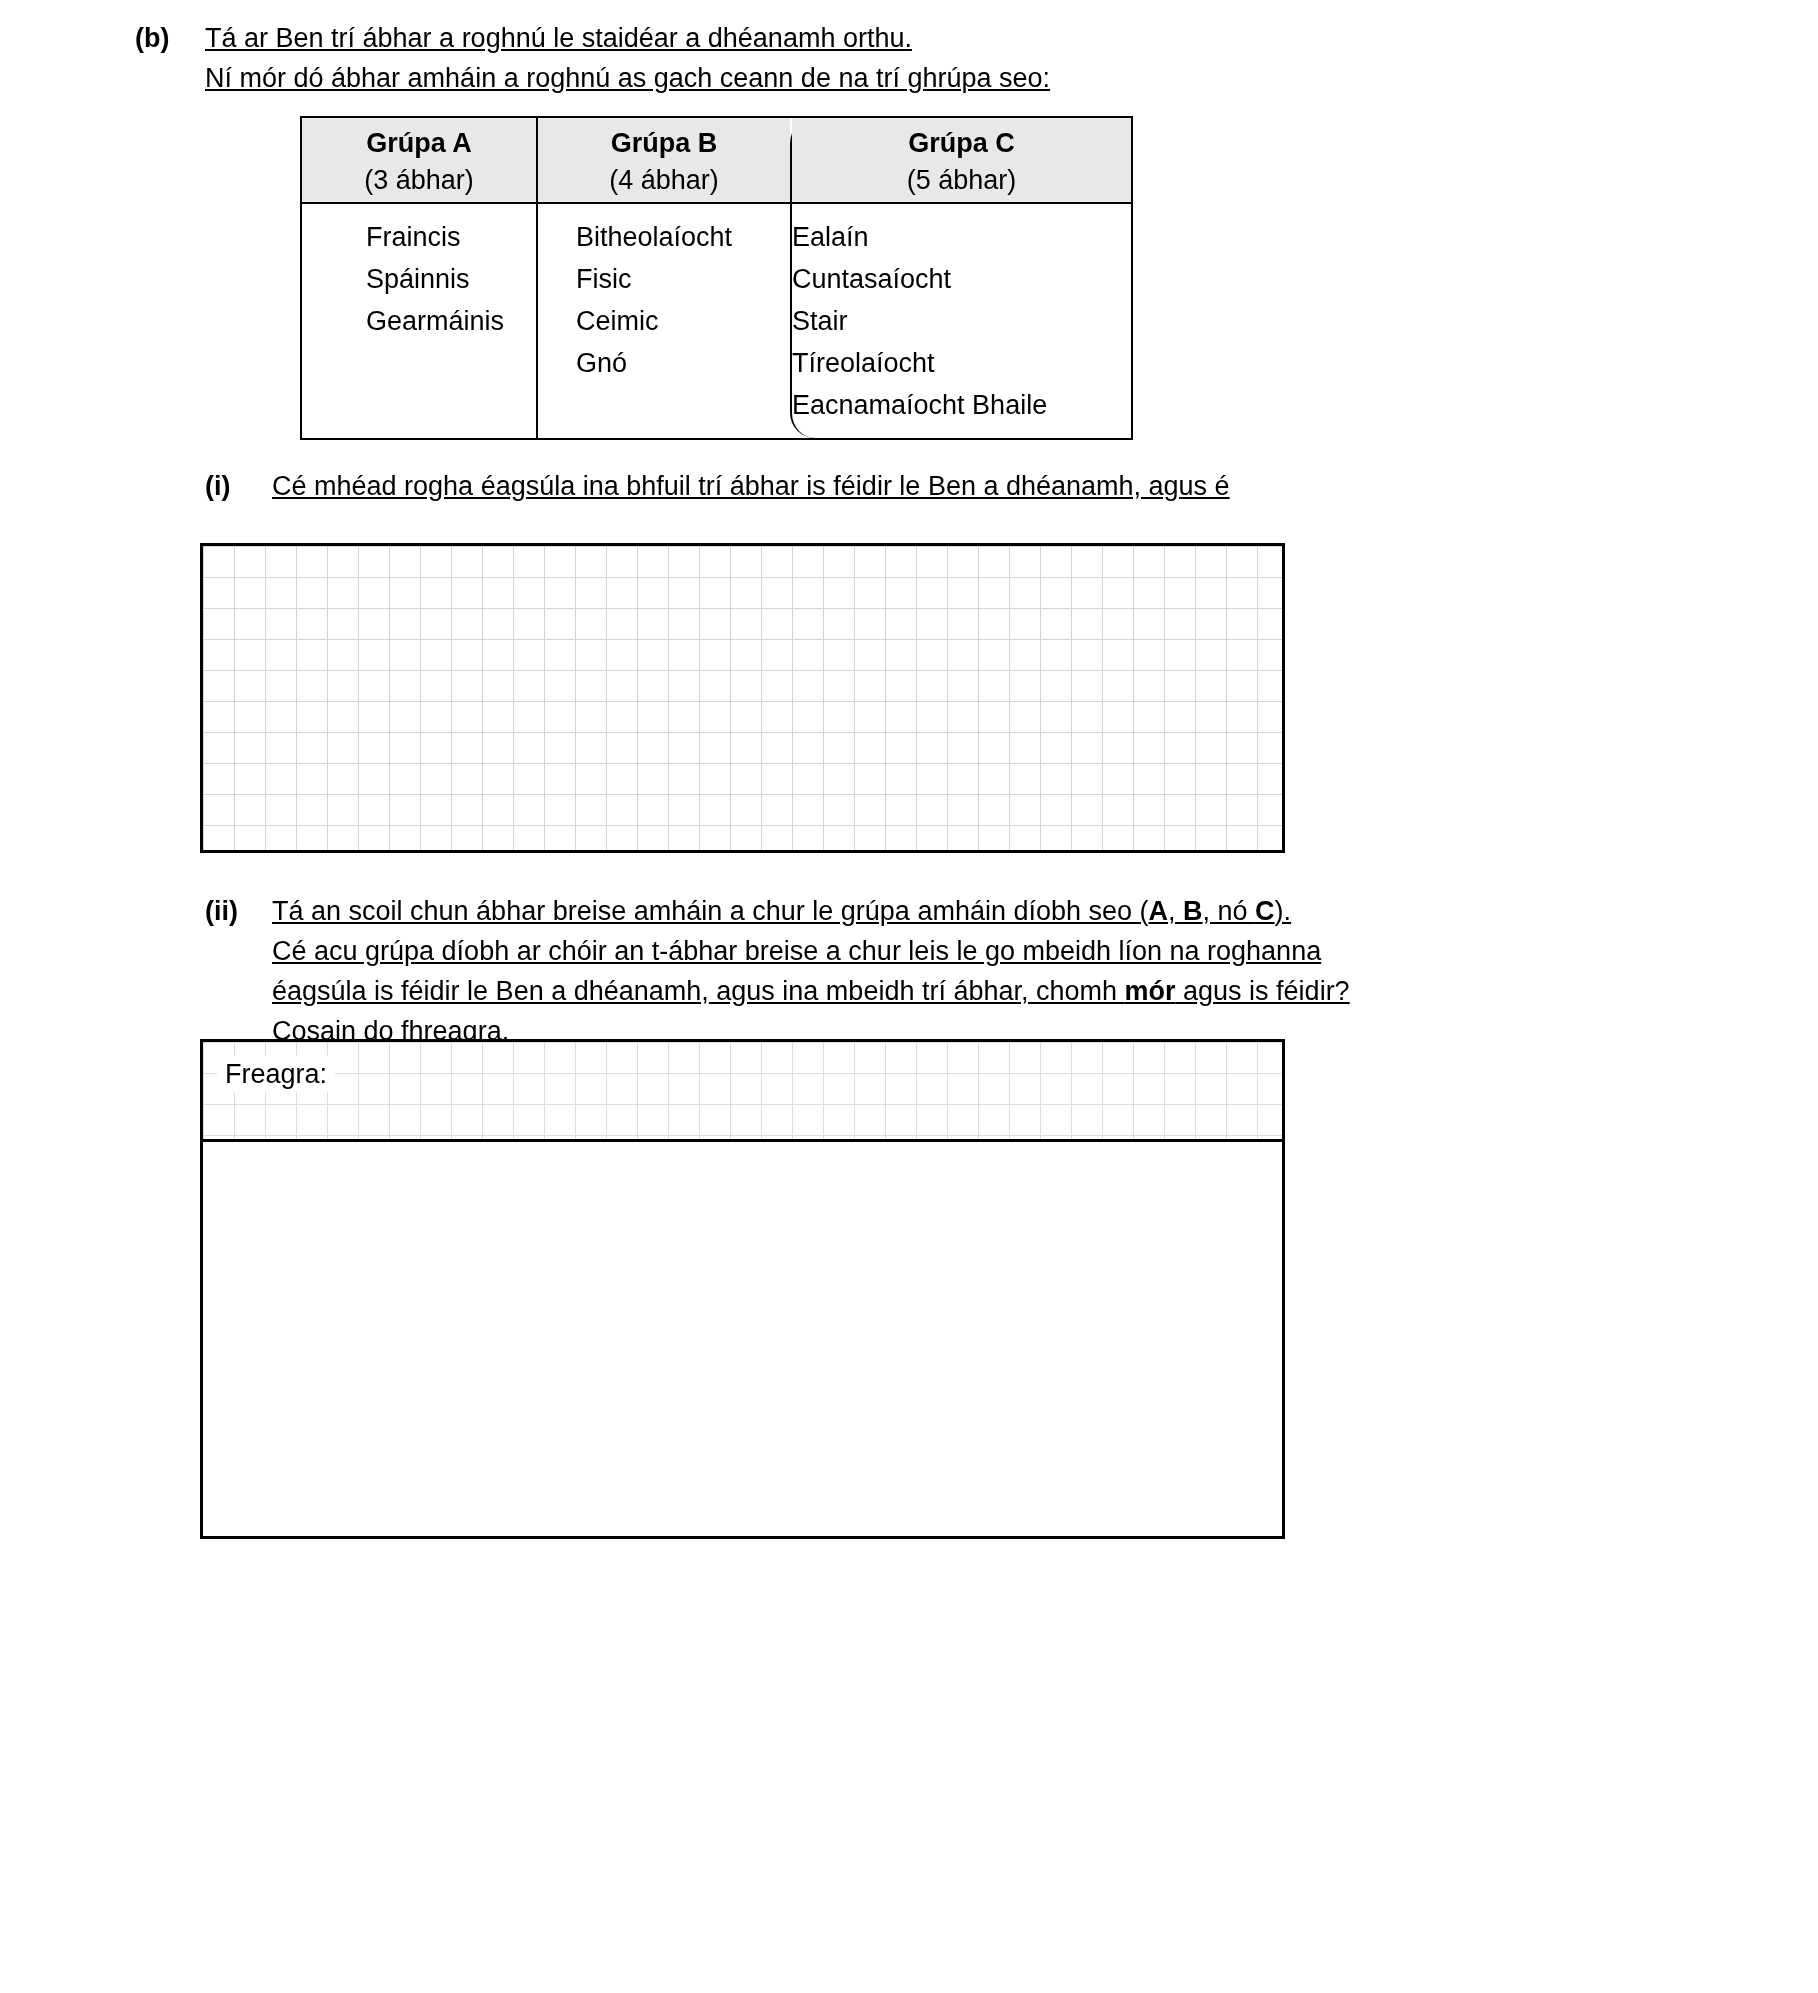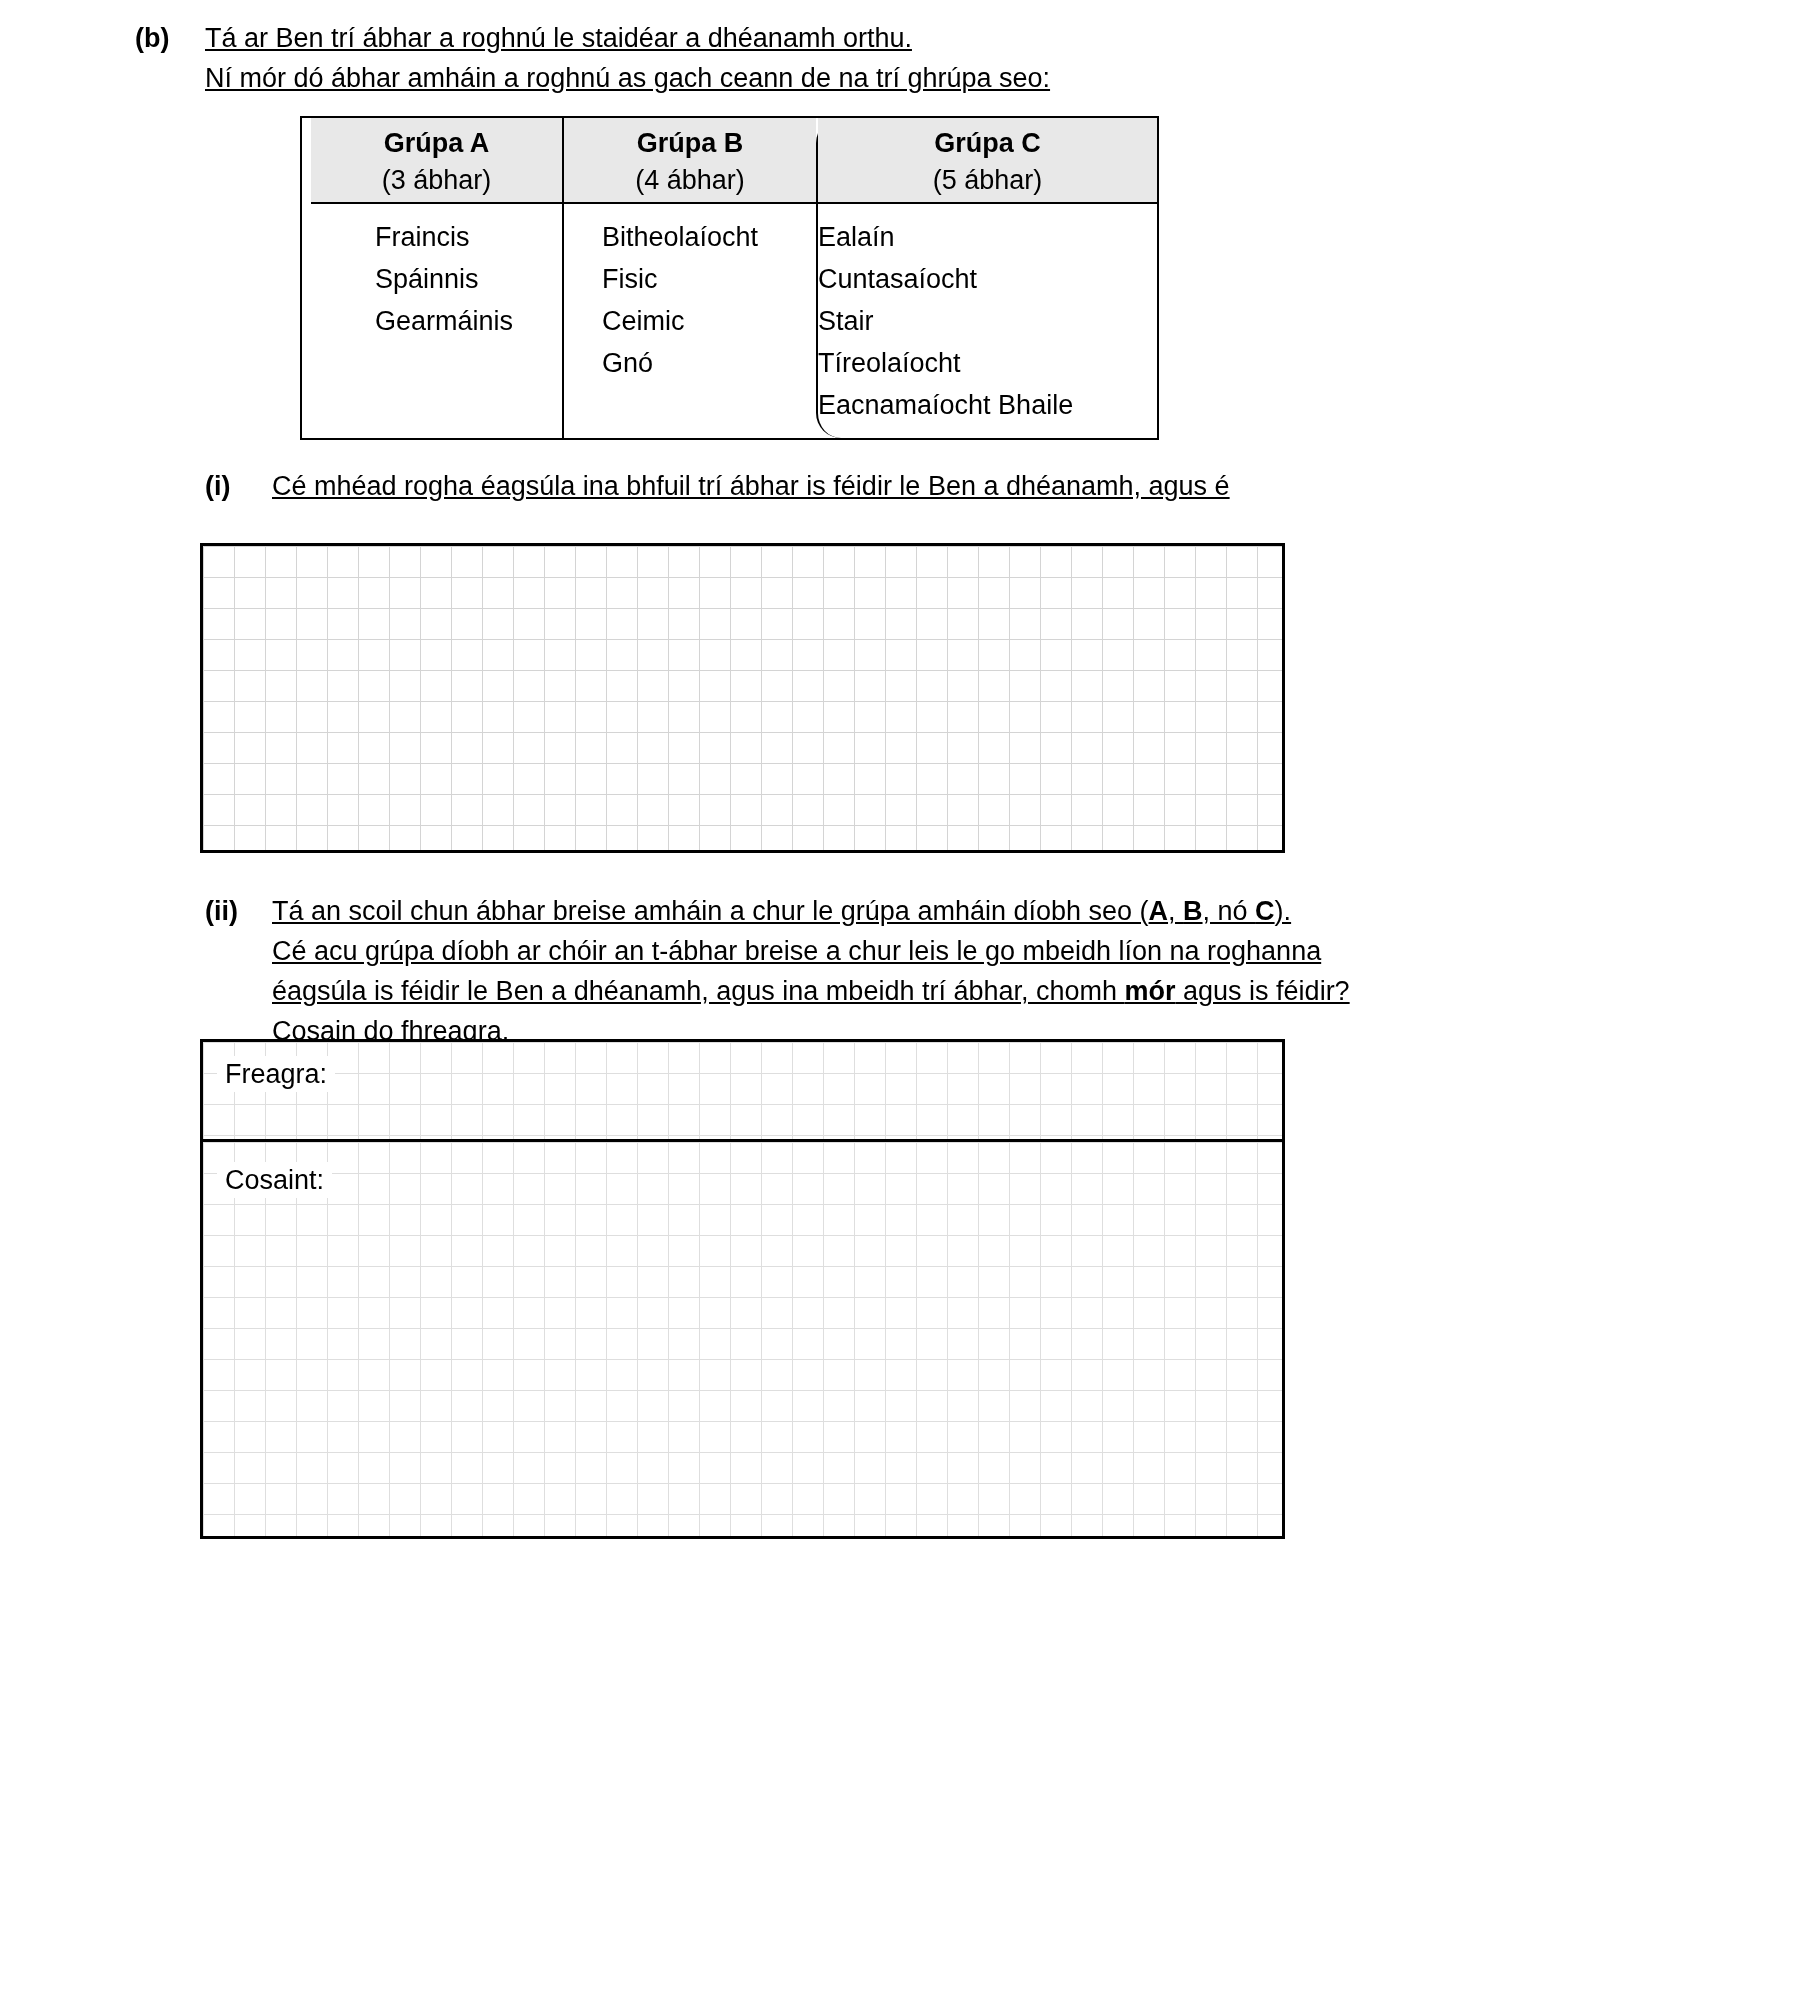--- a/index.html
+++ b/index.html
@@ -34,21 +34,21 @@
   
   .groups-table {
     position: absolute;
     left: 300px; top: 116px;
     display: flex;
     border: 2px solid var(--border-color, #000);
     background: #ffffff;
   }
   .gcol { background: #ffffff; }
   .gcol + .gcol { border-left: 2px solid var(--border-color, #000); }
-  .col-a { width: 260px; padding-left: 9px; }
+  .col-a { width: 234px; }
   .col-b { width: 254px; }
   .col-c { width: 341px; border-radius: 25px; }
   .ghead {
     height: 86px;
     background: var(--table-header-bg, #e8e8e8);
     border-bottom: 2px solid var(--border-color, #000);
     text-align: center;
     padding-top: 6px;
   }
   .gtitle { font-weight: bold; line-height: 38px; }
@@ -166,18 +166,15 @@
       <div class="line">Cé acu grúpa díobh ar chóir an t-ábhar breise a chur leis le go mbeidh líon na roghanna</div>
       <div class="line"><span>éagsúla is féidir le Ben a dhéanamh, agus ina mbeidh trí ábhar, chomh </span><b>mór</b><span> agus is féidir?</span></div>
       <div class="line">Cosain do fhreagra.</div>
     </div>
   </div>
 
   <div class="answer-box">
     <div class="asection freagra-section">
       <span class="box-label">Freagra:</span>
     </div>
-    <div class="asection cosaint-section">
-      <span class="box-label">Cosaint:</span>
-    </div>
   </div>
 
 </div>
 
 </body></html>

